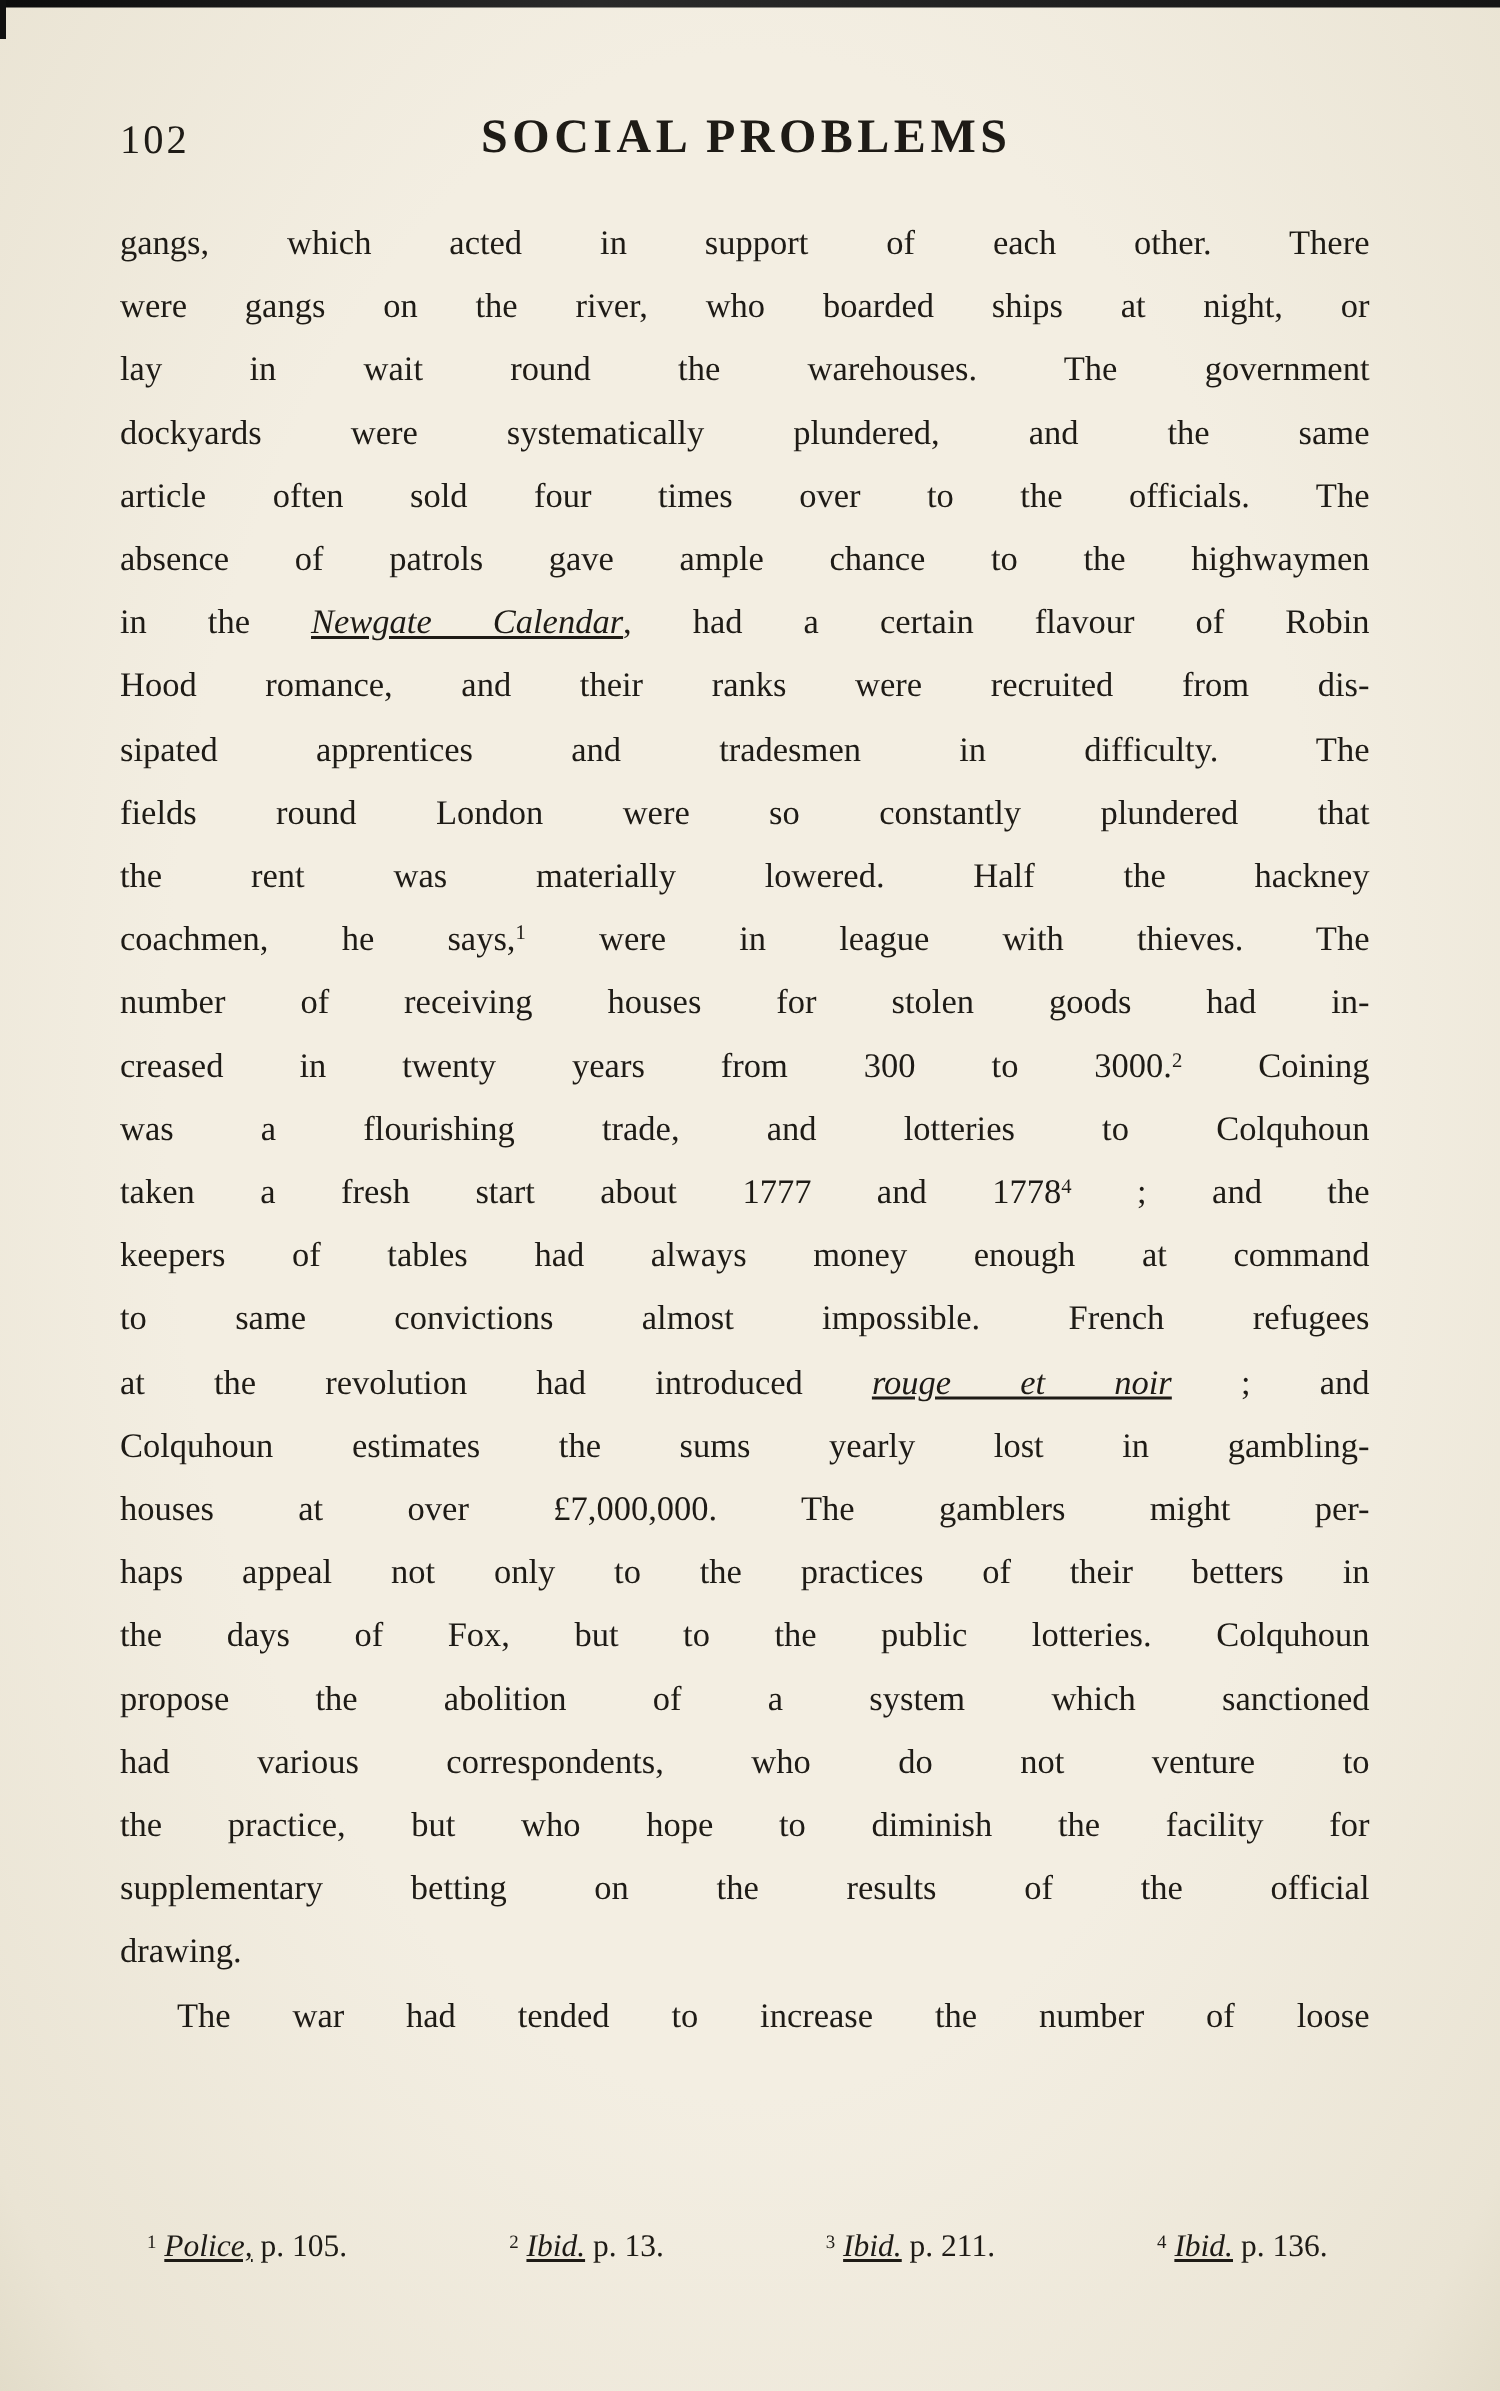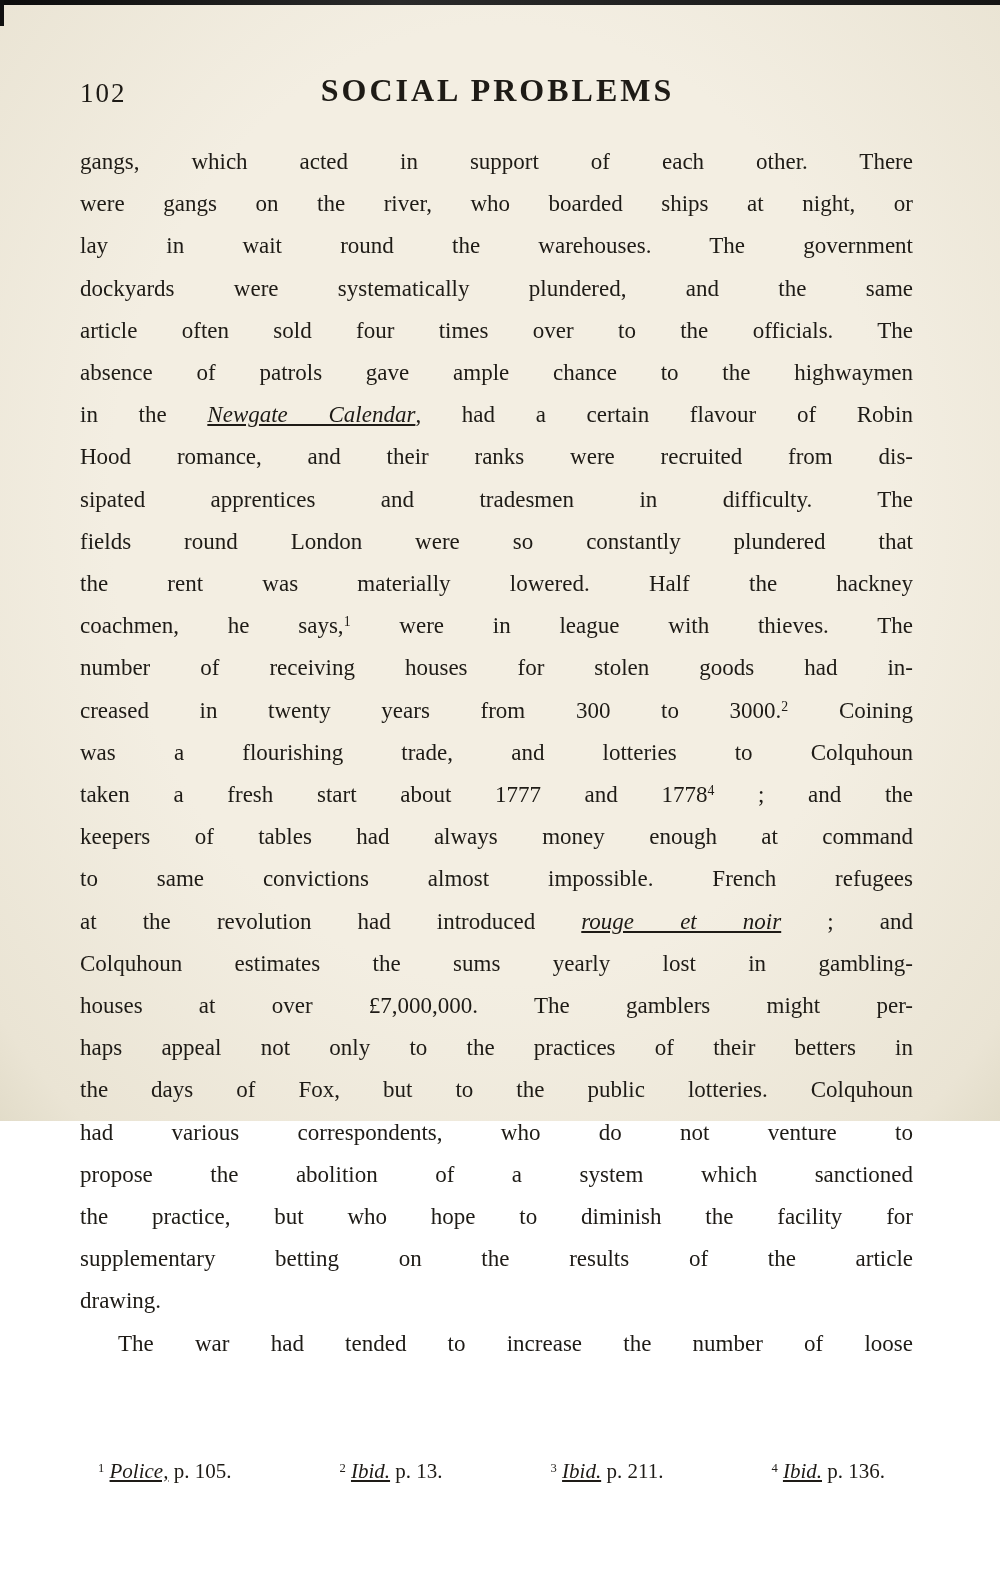--- a/index.html
+++ b/index.html
@@ -9,21 +9,21 @@
   body {
     width: 1000px;
     height: 1594px;
     overflow: hidden;
     font-family: "Liberation Serif", serif;
     color: #1e1b16;
   }
   .page {
     position: relative;
     width: 1000px;
-    height: 1121px;
+    height: 1594px;
     background: radial-gradient(ellipse at 50% 45%, #f3eee2 55%, #eae4d4 92%, #e2dcc9 100%);
   }
   .edge-top {
     position: absolute;
     top: 0; left: 0;
     width: 100%;
     height: 5px;
     background: linear-gradient(to right, #0c0c0c, #2a2a2a 40%, #151515);
   }
   .edge-left {
@@ -81,21 +81,21 @@
   .footnotes {
     position: absolute;
     top: 1456px;
     left: 98px;
     right: 115px;
     display: flex;
     justify-content: space-between;
     font-size: 21px;
     line-height: 30px;
   }
-  .footnote { white-space: nowrap; }
+  .footnote { white-space: nowrap; margin-top: 26px; }
   .footnote .sup { vertical-align: 0.45em; }
 </style>
 </head>
 <body>
 
 <div class="page">
   <div class="edge-top"></div>
   <div class="edge-left"></div>
 
   <div class="header-row">
@@ -120,24 +120,24 @@
       <div class="line"><span>creased in twenty years from 300 to 3000.</span><span class="sup">2</span><span> Coining</span></div>
       <div class="line"><span>was a flourishing trade, and lotteries to Colquhoun</span></div>
       <div class="line"><span>taken a fresh start about 1777 and 1778</span><span class="sup">4</span><span> ; and the</span></div>
       <div class="line"><span>keepers of tables had always money enough at command</span></div>
       <div class="line"><span>to same convictions almost impossible. French refugees</span></div>
       <div class="line"><span>at the revolution had introduced </span><span class="it">rouge et noir</span><span> ; and</span></div>
       <div class="line"><span>Colquhoun estimates the sums yearly lost in gambling-</span></div>
       <div class="line"><span>houses at over £7,000,000. The gamblers might per-</span></div>
       <div class="line"><span>haps appeal not only to the practices of their betters in</span></div>
       <div class="line"><span>the days of Fox, but to the public lotteries. Colquhoun</span></div>
+      <div class="line"><span>propose the abolition of a system which sanctioned</span></div>
       <div class="line"><span>had various correspondents, who do not venture to</span></div>
-      <div class="line"><span>propose the abolition of a system which sanctioned</span></div>
       <div class="line"><span>the practice, but who hope to diminish the facility for</span></div>
-      <div class="line"><span>supplementary betting on the results of the article</span></div>
+      <div class="line"><span>supplementary betting on the results of the official</span></div>
       <div class="line noj"><span>drawing.</span></div>
       <div class="line indent"><span>The war had tended to increase the number of loose</span></div>
     </div>
 
   <div class="footnotes">
       <div class="footnote"><span class="sup">1</span><span> </span><span class="it">Police,</span><span> p. 105.</span></div>
       <div class="footnote"><span class="sup">2</span><span> </span><span class="it">Ibid.</span><span> p. 13.</span></div>
       <div class="footnote"><span class="sup">3</span><span> </span><span class="it">Ibid.</span><span> p. 211.</span></div>
       <div class="footnote"><span class="sup">4</span><span> </span><span class="it">Ibid.</span><span> p. 136.</span></div>
     </div>

